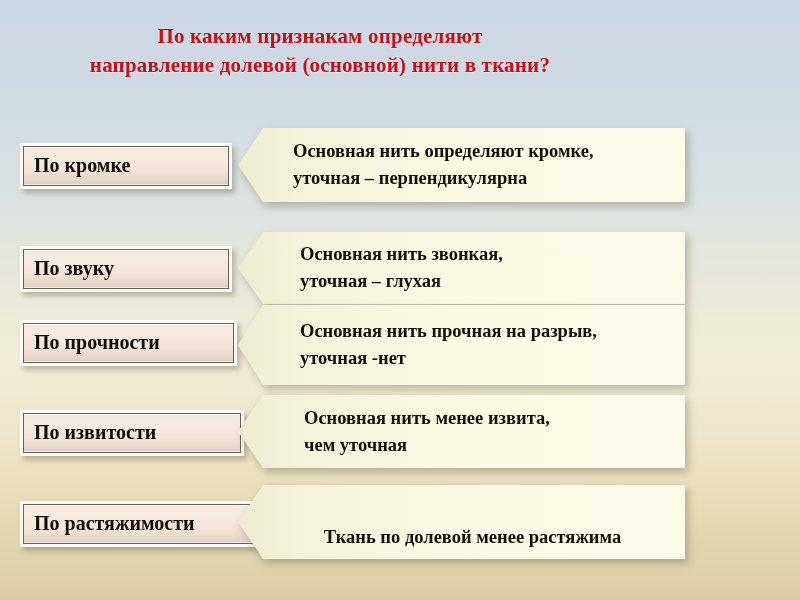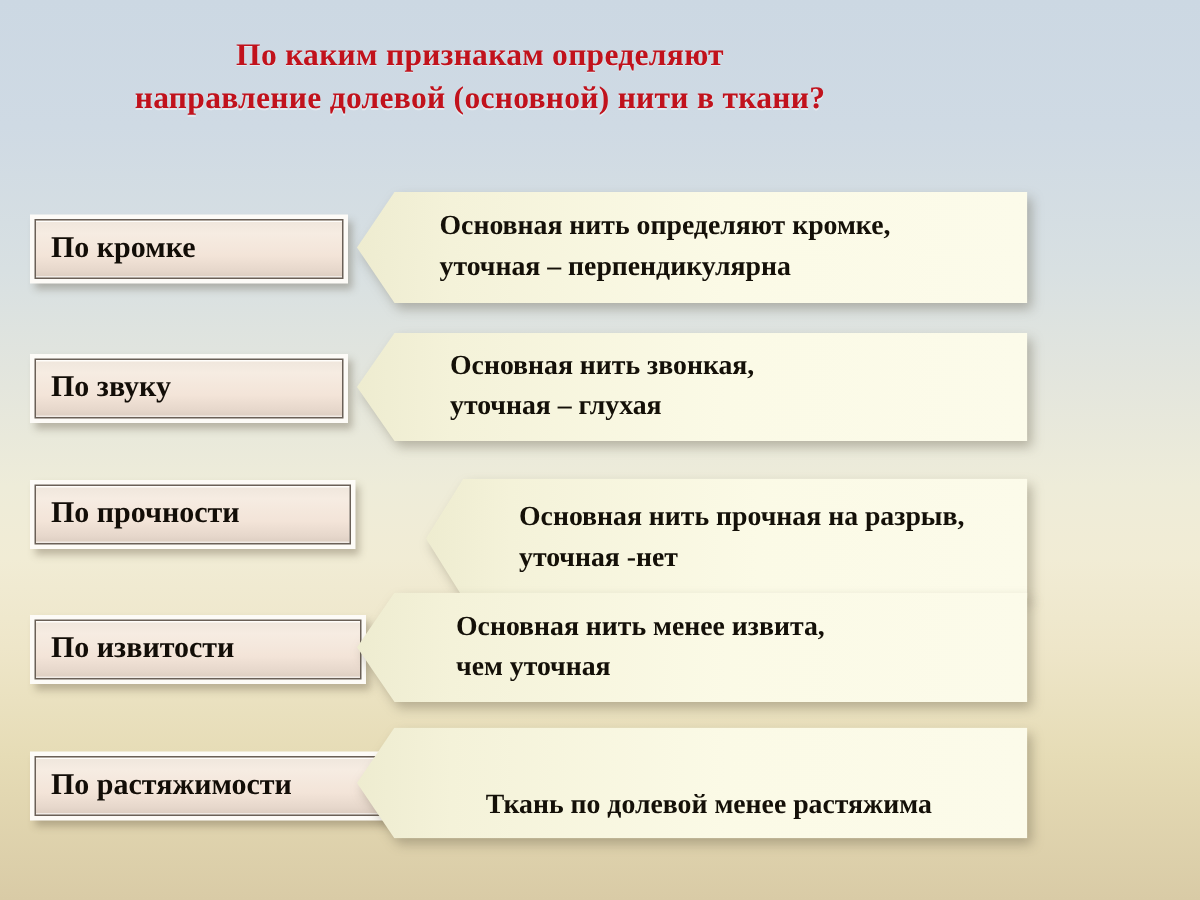--- a/index.html
+++ b/index.html
@@ -87,21 +87,21 @@
   <div class="banner-wrap" style="top:0;height:74px;">
     <div class="banner">
       <div class="banner-text pad-l-55">
         <span class="l">Основная нить определяют кромке,</span>
         <span class="l">уточная – перпендикулярна</span>
       </div>
     </div>
   </div>
 </div>
 
-<div class="row" style="top:222px;height:72px;">
+<div class="row" style="top:232px;height:72px;">
   <div class="label-box" style="top:14px;width:212px;">
     <div class="label-inner">
       <div class="label-text">По звуку</div>
     </div>
   </div>
   <div class="banner-wrap" style="top:0;height:72px;">
     <div class="banner">
       <div class="banner-text pad-l-62">
         <span class="l">Основная  нить  звонкая,</span>
         <span class="l">уточная – глухая</span>
@@ -109,21 +109,21 @@
     </div>
   </div>
 </div>
 
 <div class="row" style="top:305px;height:74px;">
   <div class="label-box" style="top:15px;width:217px;">
     <div class="label-inner">
       <div class="label-text">По прочности</div>
     </div>
   </div>
-  <div class="banner-wrap" style="top:14px;height:80px;margin-left:46px;">
+  <div class="banner-wrap" style="top:0;height:80px;">
     <div class="banner">
       <div class="banner-text pad-l-62">
         <span class="l">Основная нить прочная на разрыв,</span>
         <span class="l">уточная -нет</span>
       </div>
     </div>
   </div>
 </div>
 
 <div class="row" style="top:395px;height:73px;">

